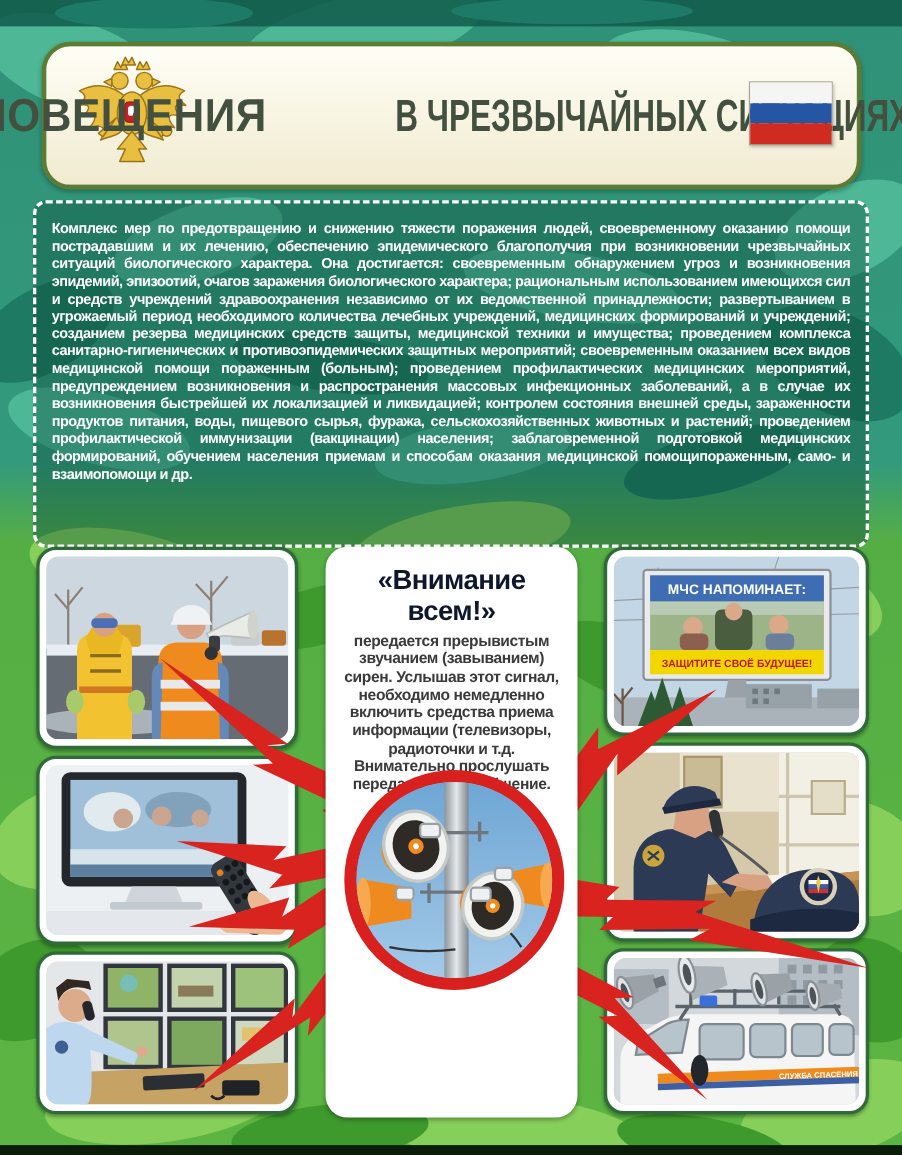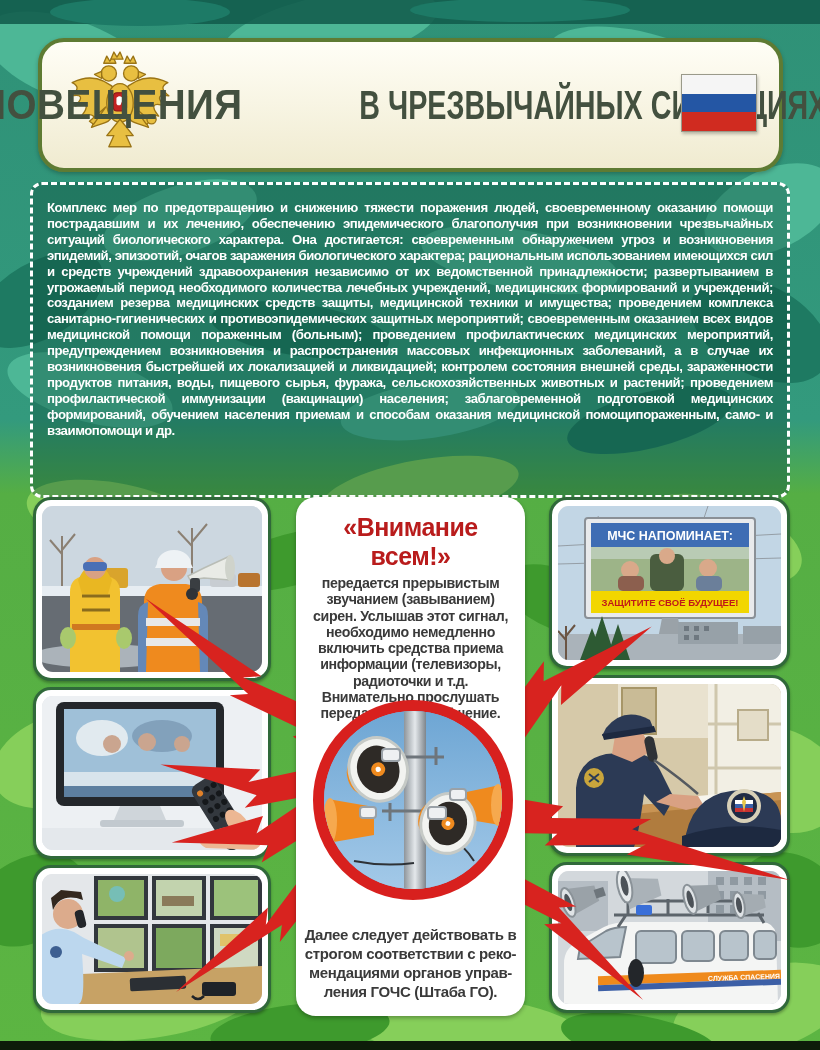--- a/index.html
+++ b/index.html
@@ -36,21 +36,21 @@
   #p-tr{left:549px;top:497px;width:241px;height:172px;}
   #p-mr{left:549px;top:675px;width:241px;height:181px;}
   #p-br{left:549px;top:862px;width:241px;height:151px;}
   
   #bolts{position:absolute;left:0;top:0;width:820px;height:1050px;z-index:20;pointer-events:none;}
   
   .alert{position:absolute;left:296px;top:497px;width:229px;height:519px;z-index:30;
     background:#fff;border-radius:20px;box-shadow:0 2px 4px rgba(0,0,0,.3);
     box-sizing:border-box;padding:12px 10px;text-align:center;}
   .alert .lbl{font-size:15px;font-weight:700;color:#3a3a3a;letter-spacing:-.3px;margin-top:2px;}
-  .alert .sig{font-size:25px;font-weight:700;color:#b91c1c;letter-spacing:-.5px;margin:4px 0 4px;}
+  .alert .sig{font-size:25px;font-weight:700;color:#0f172a;letter-spacing:-.5px;margin:4px 0 4px;}
   .alert .body{font-size:14.2px;font-weight:700;color:#3a3a3a;line-height:16.3px;
     letter-spacing:-.35px;white-space:pre-line;}
   .alert .follow{position:absolute;left:8px;right:8px;bottom:15px;font-size:15px;font-weight:700;
     color:#3a3a3a;line-height:19px;letter-spacing:-.35px;white-space:pre-line;}
   
   .siren{position:absolute;left:313px;top:700px;width:178px;height:178px;z-index:40;
     border:11px solid #d8201e;border-radius:50%;overflow:hidden;background:#7fb0d8;}
   .siren svg{display:block;width:100%;height:100%;}
 </style>
 </head>
@@ -428,24 +428,20 @@
     <div class="sig">«Внимание всем!»</div>
     <div class="body">передается прерывистым
 звучанием (завыванием)
 сирен. Услышав этот сигнал,
 необходимо немедленно
 включить средства приема
 информации (телевизоры,
 радиоточки и  т.д.
 Внимательно прослушать
 передаваемое сообщение.</div>
-    <div class="follow">Далее следует действовать в
-строгом соответствии с реко-
-мендациями органов управ-
-ления ГОЧС (Штаба ГО).</div>
   </div>
 
   <div class="siren">
     <svg viewBox="0 0 178 178">
       <defs>
         <linearGradient id="sky" x1="0" y1="0" x2="0" y2="1">
           <stop offset="0" stop-color="#6ea6d4"></stop>
             <stop offset="1" stop-color="#a3c9e8"></stop>
         </linearGradient>
         <linearGradient id="pole" x1="0" y1="0" x2="1" y2="0">

